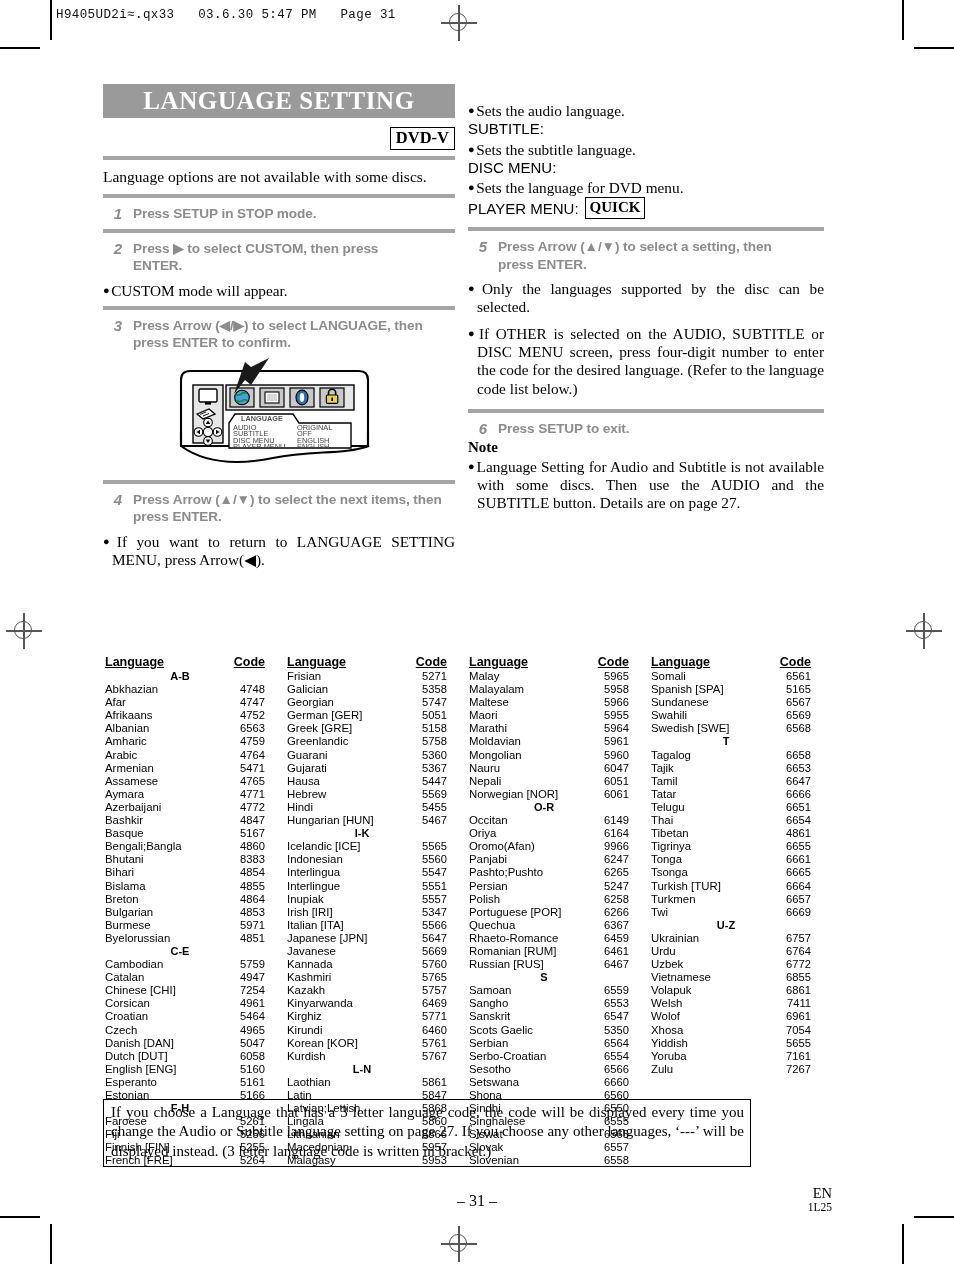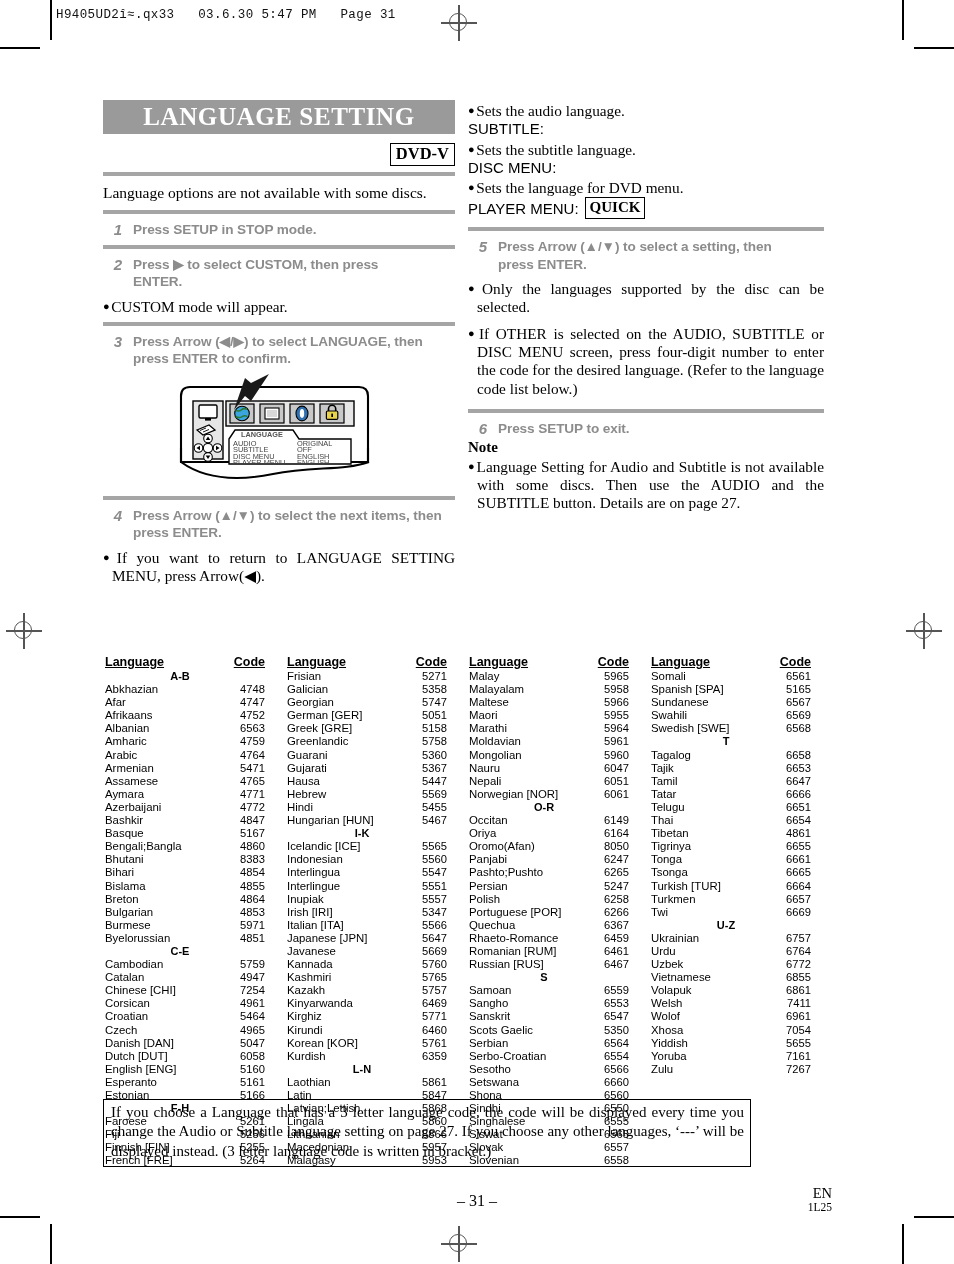--- a/index.html
+++ b/index.html
@@ -11,21 +11,21 @@
   .regmark{position:absolute;width:36px;height:36px;}
   .regmark .rv{position:absolute;left:17px;top:0;width:1.5px;height:36px;background:#555;}
   .regmark .rh{position:absolute;top:17px;left:0;height:1.5px;width:36px;background:#555;}
   .regmark .rc{position:absolute;left:8px;top:8px;width:18px;height:18px;border:1.5px solid #555;border-radius:50%;box-sizing:border-box;}
 
   
   .filehdr{position:absolute;left:56px;top:8px;font-family:"Liberation Mono",monospace;
            font-size:12.5px;letter-spacing:.4px;white-space:pre;color:#111;}
 
   
-  .colL{position:absolute;left:103px;top:100px;width:352px;}
+  .colL{position:absolute;left:103px;top:84px;width:352px;}
   .colR{position:absolute;left:468px;top:100px;width:356px;}
 
   
   .titleband{background:#9a9a9a;height:34px;display:flex;align-items:center;
              justify-content:center;}
   .titleband .t{font-family:"Liberation Serif",serif;font-weight:bold;font-size:25px;
                 color:#fff;letter-spacing:.6px;}
 
   .dvdrow{display:flex;justify-content:flex-end;margin-top:9px;}
   .dvdbadge{border:1.6px solid #000;padding:0px 5px 1px 5px;font-family:"Liberation Serif",serif;
@@ -554,21 +554,21 @@
         <div class="crow">
           <span class="nm">Kirundi</span>
           <span class="cd">6460</span>
         </div>
         <div class="crow">
           <span class="nm">Korean [KOR]</span>
           <span class="cd">5761</span>
         </div>
         <div class="crow">
           <span class="nm">Kurdish</span>
-          <span class="cd">6359</span>
+          <span class="cd">5767</span>
         </div>
         <div class="grp">L-N</div>
         <div class="crow">
           <span class="nm">Laothian</span>
           <span class="cd">5861</span>
         </div>
         <div class="crow">
           <span class="nm">Latin</span>
           <span class="cd">5847</span>
         </div>
@@ -642,21 +642,21 @@
         <div class="crow">
           <span class="nm">Occitan</span>
           <span class="cd">6149</span>
         </div>
         <div class="crow">
           <span class="nm">Oriya</span>
           <span class="cd">6164</span>
         </div>
         <div class="crow">
           <span class="nm">Oromo(Afan)</span>
-          <span class="cd">8050</span>
+          <span class="cd">9966</span>
         </div>
         <div class="crow">
           <span class="nm">Panjabi</span>
           <span class="cd">6247</span>
         </div>
         <div class="crow">
           <span class="nm">Pashto;Pushto</span>
           <span class="cd">6265</span>
         </div>
         <div class="crow">

